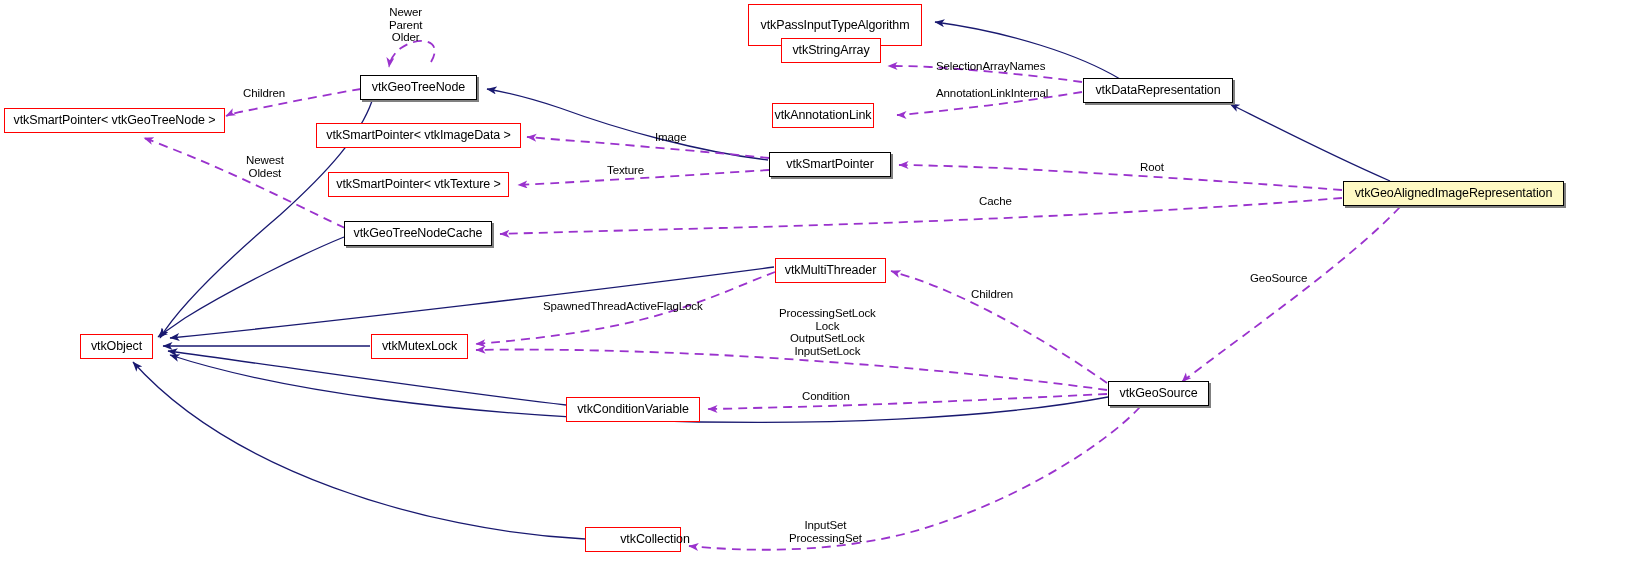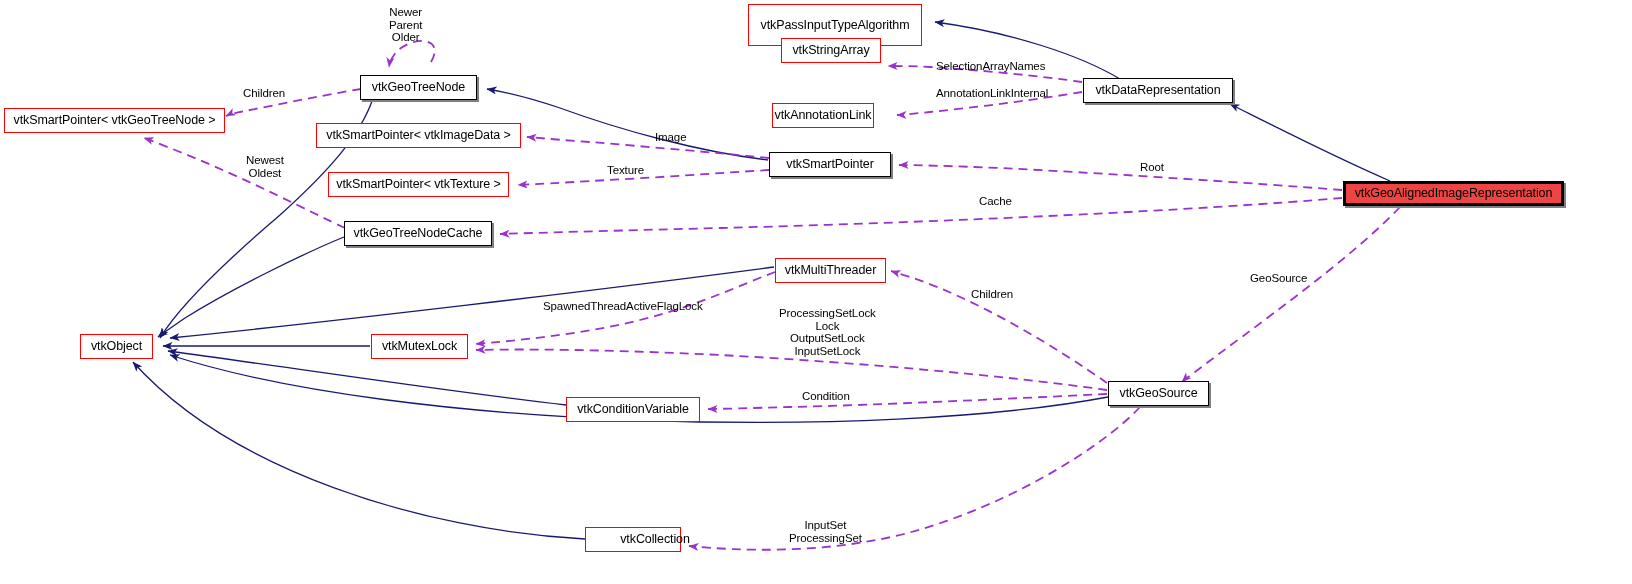--- a/index.html
+++ b/index.html
@@ -4,21 +4,21 @@
 <title>vtkGeoAlignedImageRepresentation collaboration diagram</title>
 <style>
   html,body{margin:0;padding:0;background:#ffffff;}
   body{font-family:"Liberation Sans", sans-serif;}
   #diagram{position:relative;width:1632px;height:584px;overflow:hidden;background:#fff;}
   #edges{position:absolute;left:0;top:0;width:1632px;height:584px;}
   .node{position:absolute;box-sizing:border-box;display:flex;align-items:center;justify-content:center;
         background:#ffffff;font-size:12.5px;line-height:1;color:#000;white-space:nowrap;letter-spacing:-0.1px;}
   .node.red{border:1px solid #ff0000;}
   .node.black{border:1px solid #000000;}
-  .node.focus{border:3px solid #000000;background:#ef4444;box-shadow:2px 2px 0 0 #808080;}
+  .node.focus{border:1px solid #000000;background:#fef9c3;box-shadow:2px 2px 0 0 #808080;}
   .node.black{box-shadow:2px 2px 0 0 #808080;}
   .elabel{position:absolute;font-size:11.5px;line-height:12.6px;color:#000;white-space:pre;letter-spacing:-0.1px;text-align:center;}
 </style>
 </head>
 <body>
 
 <div id="diagram">
 
   <svg id="edges" viewBox="0 0 1632 584" xmlns="http://www.w3.org/2000/svg">
     <defs>

